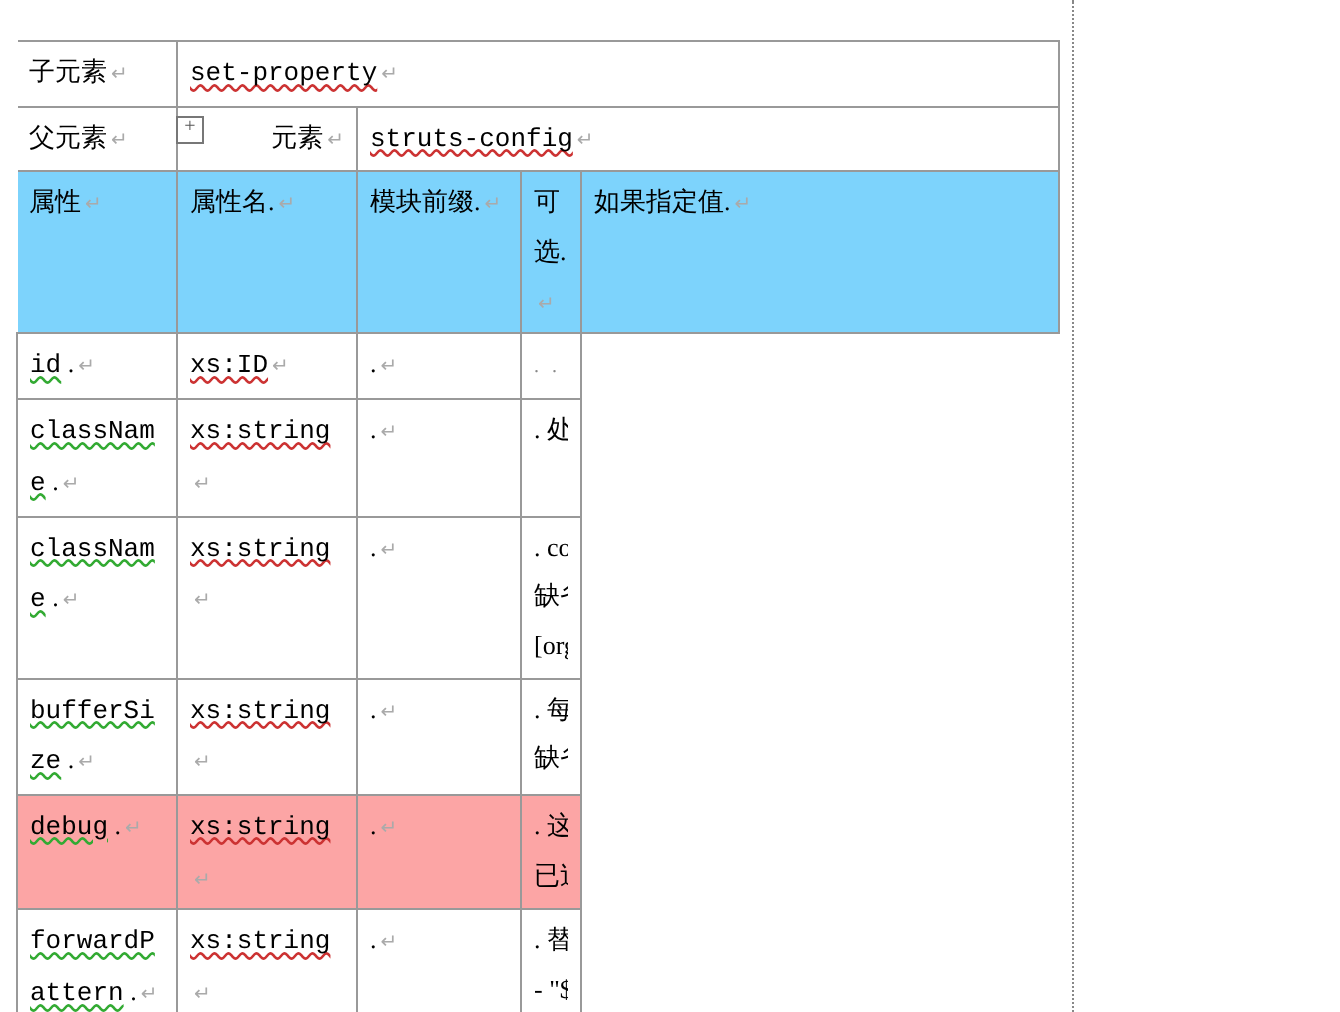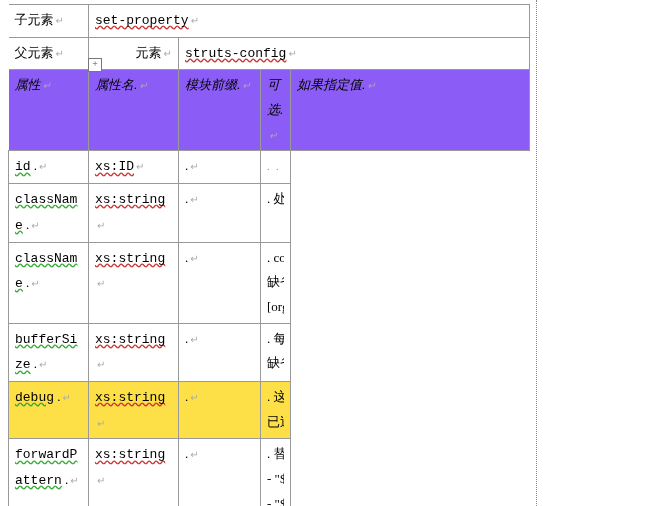--- a/index.html
+++ b/index.html
@@ -8,39 +8,39 @@
     background: #fff;
     font-family: "SimSun", "Songti SC", serif;
     font-size: 13px;
     color: #000;
   }
   .page {
     width: 538px;
     height: 506px;
     box-sizing: border-box;
     position: relative;
-    padding: 4px 8px 4px 8px;
+    padding: 20px 8px 4px 8px;
     overflow: hidden;
   }
   table.doc {
     border-collapse: collapse;
     width: 100%;
     table-layout: fixed;
   }
   table.doc td {
     border: 1px solid #999;
     vertical-align: top;
     padding: 3px 6px;
     line-height: 1.9;
     word-break: break-word;
   }
   
   .no-border-left { border-left: none !important; }
-  .header-row td { background: #8b5cf6; font-style: italic; }
-  .highlight td { background: #fde047; }
+  .header-row td { background: #7dd3fc; }
+  .highlight td { background: #fca5a5; }
   .squiggle {
     text-decoration: underline wavy #c33;
     text-decoration-skip-ink: none;
   }
   .green-squig {
     text-decoration: underline wavy #3a3;
   }
   .para-mark::after {
     content: "↵";
     font-size: 10px;

